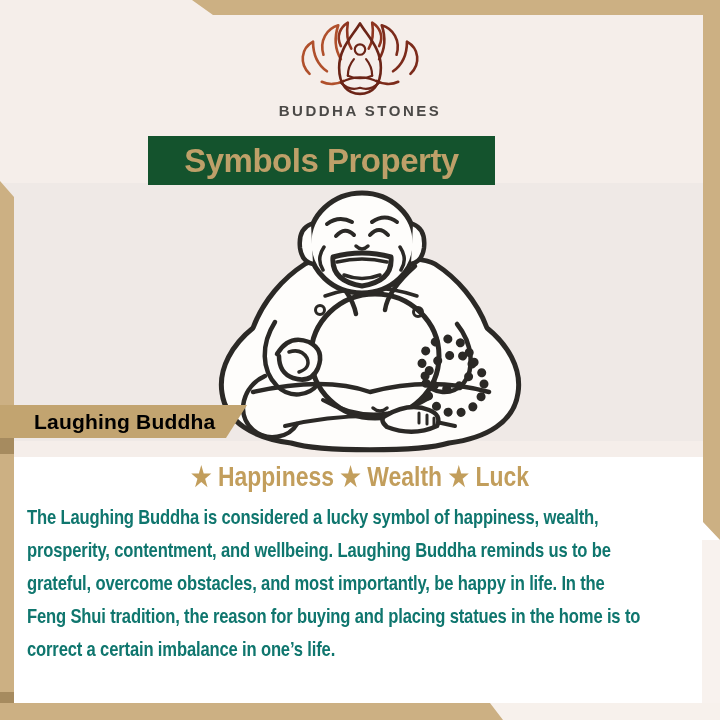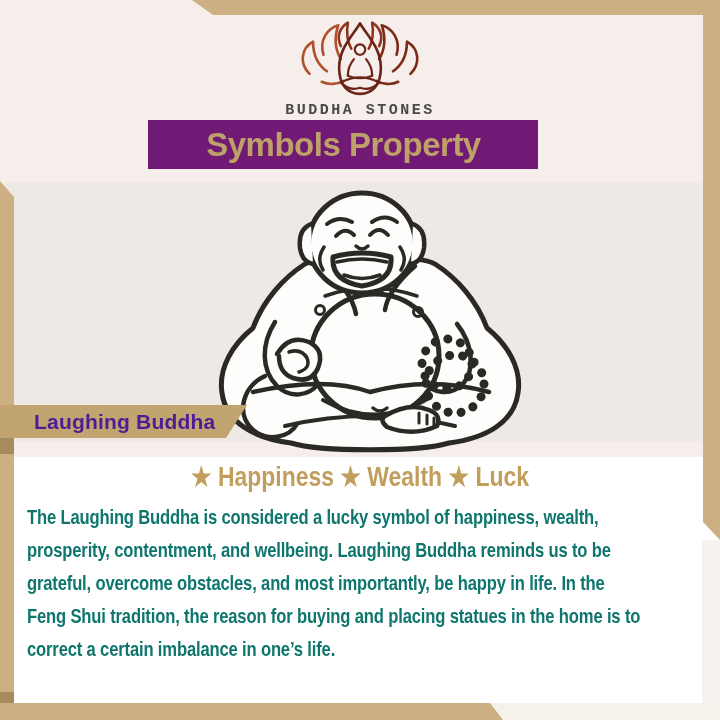--- a/index.html
+++ b/index.html
@@ -16,45 +16,45 @@
   .bg-bottom { left:0; top:703px; width:720px; height:17px;  background:#f7f1ec; }
   .bg-right-pale { left:702px; top:540px; width:18px; height:163px; background:#f8f2ee; }
 
   
   .frame-svg { left:0; top:0; width:720px; height:720px; pointer-events:none; }
 
   
   .logo { left:285px; top:20px; width:150px; height:80px; }
   .brand-name {
     left:0; top:102px; width:720px; text-align:center;
-    font-family:Liberation Mono, monospace; font-size:15px; font-weight:600;
+    font-family:Liberation Sans, sans-serif; font-size:15px; font-weight:600;
     letter-spacing:2.5px; color:#4b4947;
   }
 
   
   .title-bar {
-    left:148px; top:120px; width:390px; height:49px; background:#701a75;
+    left:148px; top:136px; width:347px; height:49px; background:#14532d;
     display:flex; align-items:center; justify-content:center;
   }
   .title-text {
     font-size:34px; font-weight:700; color:#bea069; letter-spacing:-0.5px;
     transform:scaleX(0.97); white-space:nowrap;
   }
 
   
   .buddha-art { left:205px; top:186px; width:330px; height:272px; }
 
   
   .ribbon {
     left:0; top:405px; width:247px; height:33px; background:#c2a470;
     clip-path:polygon(0 0, 100% 0, 91.5% 100%, 0 100%);
     display:flex; align-items:center; z-index:5;
   }
   .ribbon-text {
-    padding-left:34px; font-size:21px; font-weight:700; color:#4c1d95;
+    padding-left:34px; font-size:21px; font-weight:700; color:#000000;
     white-space:nowrap; letter-spacing:0.2px;
   }
 
   
   .benefits {
     left:0; top:461px; width:720px; text-align:center;
     font-size:27px; font-weight:700; color:#c29e5c;
     transform:scaleX(0.85); white-space:nowrap;
   }
 

